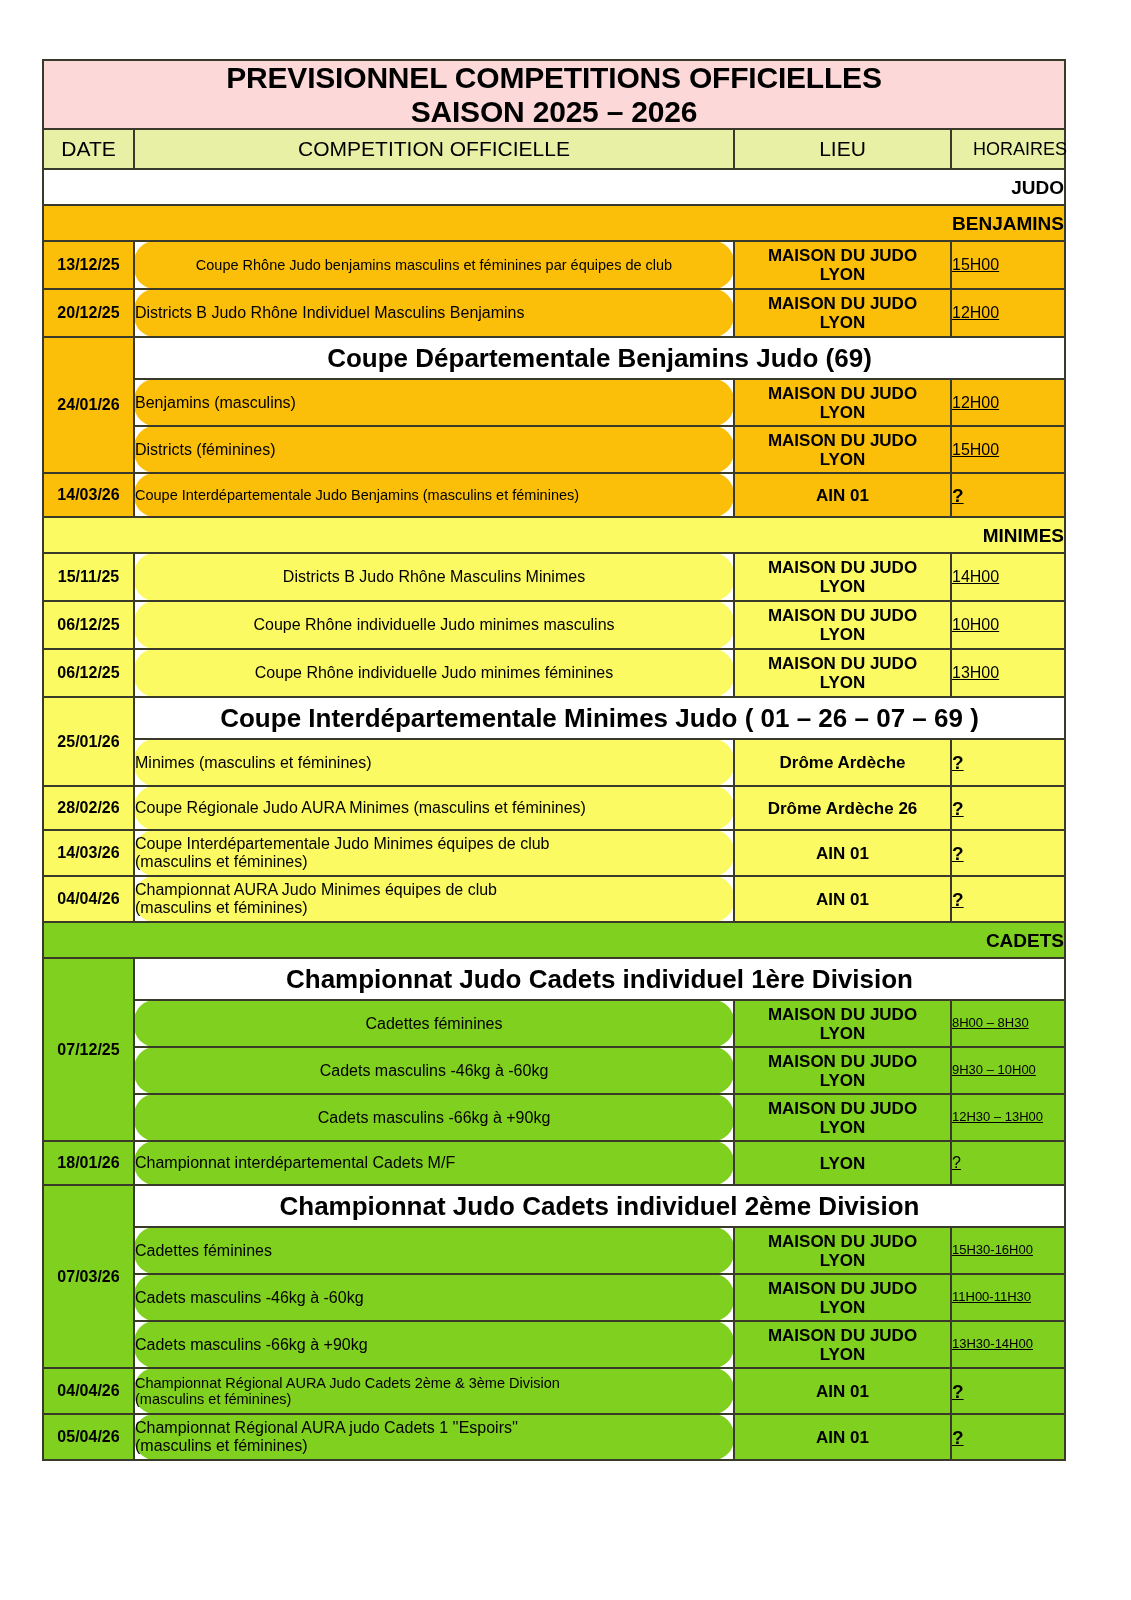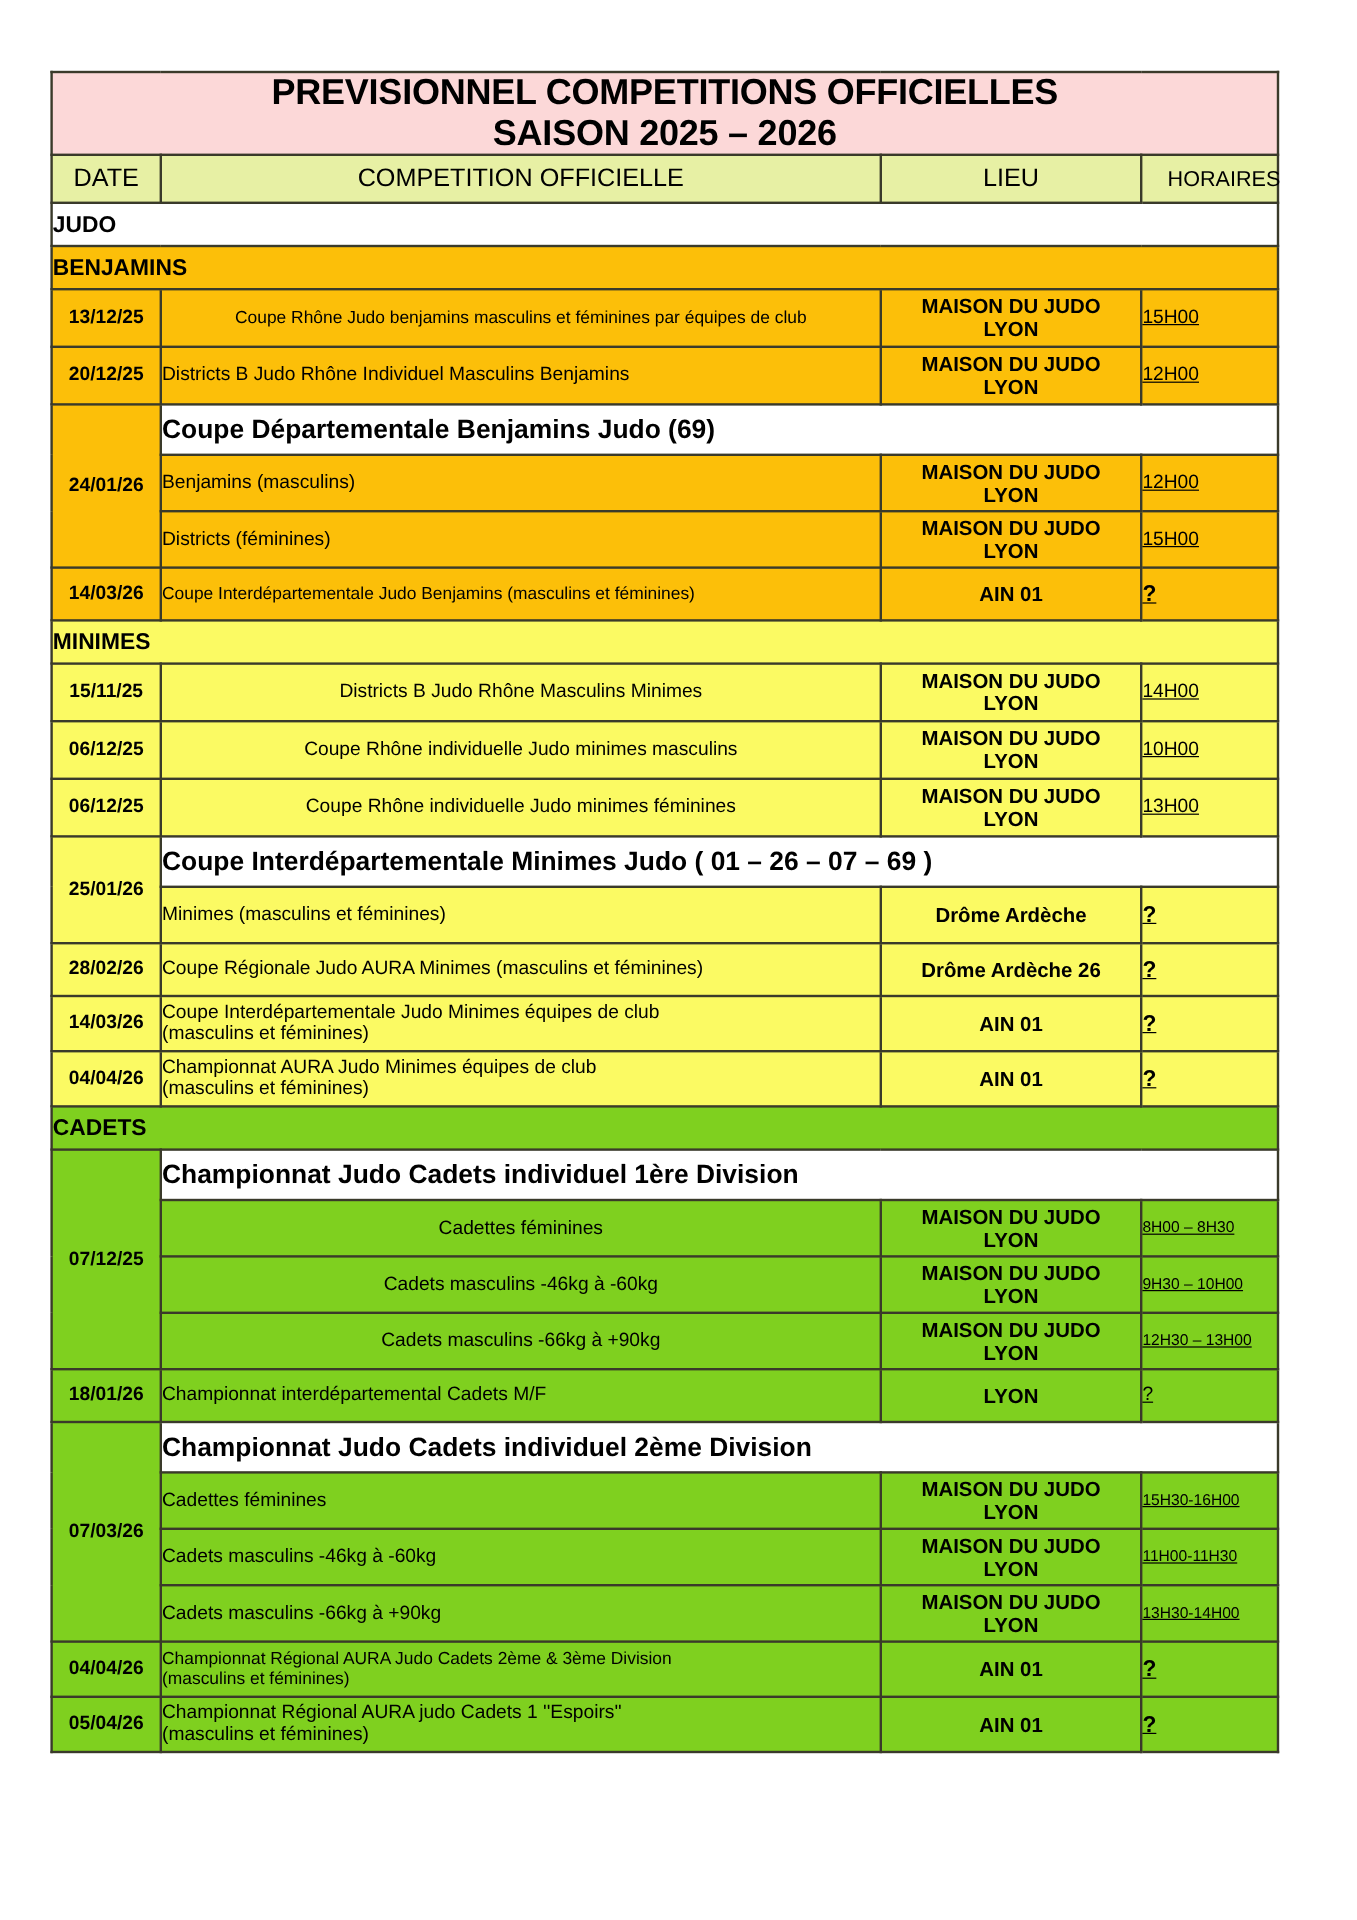--- a/index.html
+++ b/index.html
@@ -61,54 +61,55 @@
     text-align: center;
     font-size: 21px;
     font-weight: normal;
     height: 38px;
     padding: 2px;
   }
   .colhead.small { font-size: 18px; padding-left: 21px; }
 
   
   .band {
-    text-align: left;
+    text-align: right;
     font-weight: bold;
     font-size: 19px;
     height: 34px;
     padding: 2px;
   }
   .band-white { background: #ffffff; }
 
   
   .subtitle {
     background: #ffffff;
-    text-align: left;
-    font-weight: bold;
-    font-size: 22px;
+    text-align: center;
+    font-weight: bold;
+    font-size: 26px;
     height: 40px;
     padding: 2px 4px;
   }
 
   
   .bg-orange { background: #fcbf09; }
   .bg-yellow { background: #fbfa63; }
   .bg-green  { background: #7ed321; }
   .bg-green  { background: #7fd01f; }
 
   
   .date-cell {
     text-align: center;
     font-size: 16px;
     font-weight: bold;
     padding: 2px 1px;
   }
   .comp-cell {
     font-size: 16px;
     padding: 3px 6px;
+    border-radius: 21px;
   }
   .comp-cell.ctr { text-align: center; }
   .comp-cell.sm  { font-size: 14.5px; }
   .lieu-cell {
     text-align: center;
     font-size: 17px;
     font-weight: bold;
     padding: 2px 3px;
   }
   .hor-cell {

